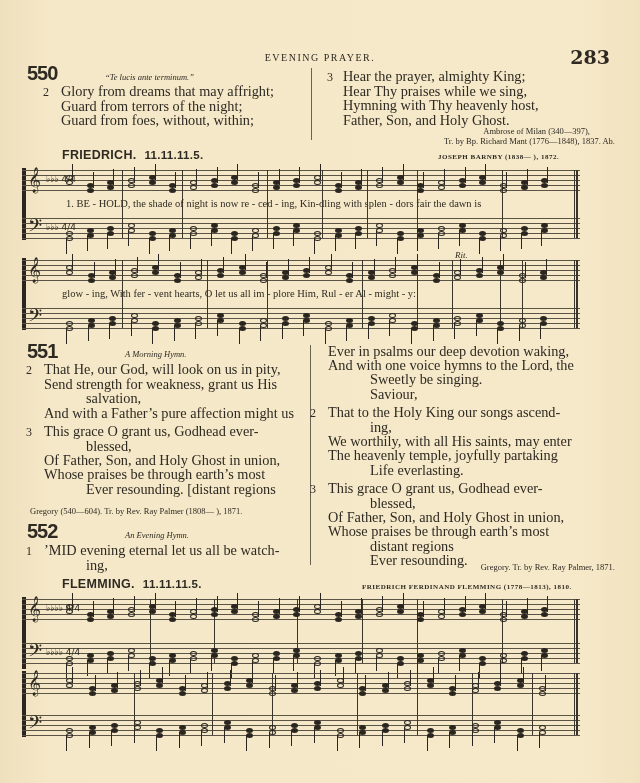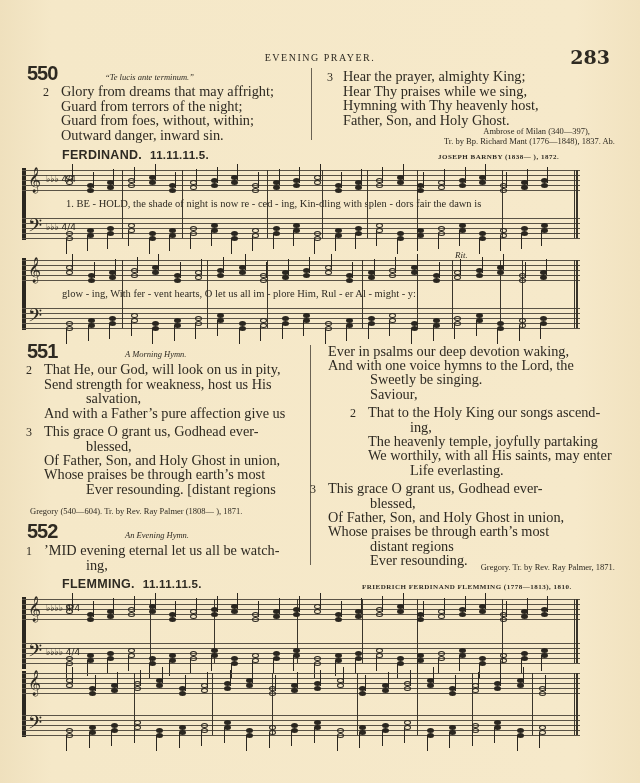--- a/index.html
+++ b/index.html
@@ -46,34 +46,33 @@
 
   <div class="abs running-head">EVENING PRAYER.</div>
   <div class="abs page-num">283</div>
 
   <div class="abs hymn-num" style="left:27px;top:62px;">550</div>
   <div class="abs subtitle" style="left:105px;top:72px;">“Te lucis ante terminum.”</div>
   <div class="abs verse" style="left:43px;top:84px;">
     <div class="line"><span class="stanza-num">2</span><span>Glory from dreams that may affright;</span></div>
     <div class="line indent1">Guard from terrors of the night;</div>
     <div class="line indent1">Guard from foes, without, within;</div>
-    <div class="line indent1">Outward danger, inward sin.</div>
   </div>
   <div class="abs col-rule" style="left:311px;top:68px;height:72px;"></div>
   <div class="abs verse" style="left:327px;top:69px;">
     <div class="line"><span class="stanza-num" style="width:16px">3</span><span>Hear the prayer, almighty King;</span></div>
     <div class="line" style="padding-left:16px">Hear Thy praises while we sing,</div>
     <div class="line" style="padding-left:16px">Hymning with Thy heavenly host,</div>
     <div class="line" style="padding-left:16px">Father, Son, and Holy Ghost.</div>
   </div>
   <div class="abs credit" style="right:50px;top:126px;">Ambrose of Milan (340—397),</div>
   <div class="abs credit" style="right:25px;top:136px;">Tr. by Bp. Richard Mant (1776—1848), 1837.  Ab.</div>
 
   <div class="abs tune" style="left:62px;top:148px;">
-    <span>FERDINAND.</span><span class="meter">11.11.11.5.</span>
+    <span>FRIEDRICH.</span><span class="meter">11.11.11.5.</span>
   </div>
   <div class="abs composer" style="left:438px;top:153px;">JOSEPH BARNBY (1838—     ), 1872.</div>
 
   <div class="system" style="top:168px;height:72px;">
     <div class="brace" style="top:0;height:72px;"></div>
     <div class="staff" style="top:2px;">
       <div class="sl" style="top:0"></div>
         <div class="sl" style="top:5px"></div>
         <div class="sl" style="top:10px"></div>
         <div class="sl" style="top:15px"></div>
@@ -416,23 +415,23 @@
         <div class="note" style="left: 518.435px; top: 62.5px;"></div>
         <div class="stem" style="left: 518.435px; top: 64.5px;"></div>
       </div>
   </div>
 
   <div class="abs hymn-num" style="left:27px;top:340px;">551</div>
   <div class="abs subtitle" style="left:125px;top:349px;">A Morning Hymn.</div>
   <div class="abs verse" id="v551" style="left:26px;top:362px;">
       <div>
         <div class="line"><span class="stanza-num">2</span><span>That He, our God, will look on us in pity,</span></div>
-        <div class="line"><span class="stanza-num"></span><span>Send strength for weakness, host us His</span></div>
+        <div class="line"><span class="stanza-num"></span><span>Send strength for weakness, grant us His</span></div>
         <div class="line"><span class="stanza-num"></span><span style="padding-left: 42px;">salvation,</span></div>
-        <div class="line"><span class="stanza-num"></span><span>And with a Father’s pure affection give us</span></div>
+        <div class="line"><span class="stanza-num"></span><span>And with a Father’s pure affection might us</span></div>
       </div>
       <div style="margin-top: 4px;">
         <div class="line"><span class="stanza-num">3</span><span>This grace O grant us, Godhead ever-</span></div>
         <div class="line"><span class="stanza-num"></span><span style="padding-left: 42px;">blessed,</span></div>
         <div class="line"><span class="stanza-num"></span><span>Of Father, Son, and Holy Ghost in union,</span></div>
         <div class="line"><span class="stanza-num"></span><span>Whose praises be through earth’s most</span></div>
         <div class="line"><span class="stanza-num"></span><span style="padding-left: 42px;">Ever resounding.  [distant regions</span></div>
       </div>
     </div>
   <div class="abs credit" style="left:30px;top:506px;">Gregory (540—604).   Tr. by Rev. Ray Palmer (1808—      ), 1871.</div>
@@ -446,25 +445,25 @@
         <div class="line"><span class="stanza-num"></span><span style="padding-left: 42px;">ing,</span></div>
       </div>
     </div>
   <div class="abs verse" id="v552b" style="left:310px;top:344px;">
       <div>
         <div class="line"><span class="stanza-num"></span><span>Ever in psalms our deep devotion waking,</span></div>
         <div class="line"><span class="stanza-num"></span><span>And with one voice hymns to the Lord, the</span></div>
         <div class="line"><span class="stanza-num"></span><span style="padding-left: 42px;">Sweetly be singing.</span></div>
         <div class="line"><span class="stanza-num"></span><span style="padding-left: 42px;">Saviour,</span></div>
       </div>
-      <div style="margin-top: 4px; margin-left: 40px;">
+      <div style="margin-top: 4px;">
         <div class="line"><span class="stanza-num">2</span><span>That to the Holy King our songs ascend-</span></div>
         <div class="line"><span class="stanza-num"></span><span style="padding-left: 42px;">ing,</span></div>
+        <div class="line"><span class="stanza-num"></span><span>We worthily, with all His saints, may enter</span></div>
         <div class="line"><span class="stanza-num"></span><span>The heavenly temple, joyfully partaking</span></div>
-        <div class="line"><span class="stanza-num"></span><span>We worthily, with all His saints, may enter</span></div>
         <div class="line"><span class="stanza-num"></span><span style="padding-left: 42px;">Life everlasting.</span></div>
       </div>
       <div style="margin-top: 4px;">
         <div class="line"><span class="stanza-num">3</span><span>This grace O grant us, Godhead ever-</span></div>
         <div class="line"><span class="stanza-num"></span><span style="padding-left: 42px;">blessed,</span></div>
         <div class="line"><span class="stanza-num"></span><span>Of Father, Son, and Holy Ghost in union,</span></div>
         <div class="line"><span class="stanza-num"></span><span>Whose praises be through earth’s most</span></div>
         <div class="line"><span class="stanza-num"></span><span style="padding-left: 42px;">distant regions</span></div>
         <div class="line"><span class="stanza-num"></span><span style="padding-left: 42px;">Ever resounding.</span></div>
       </div>

